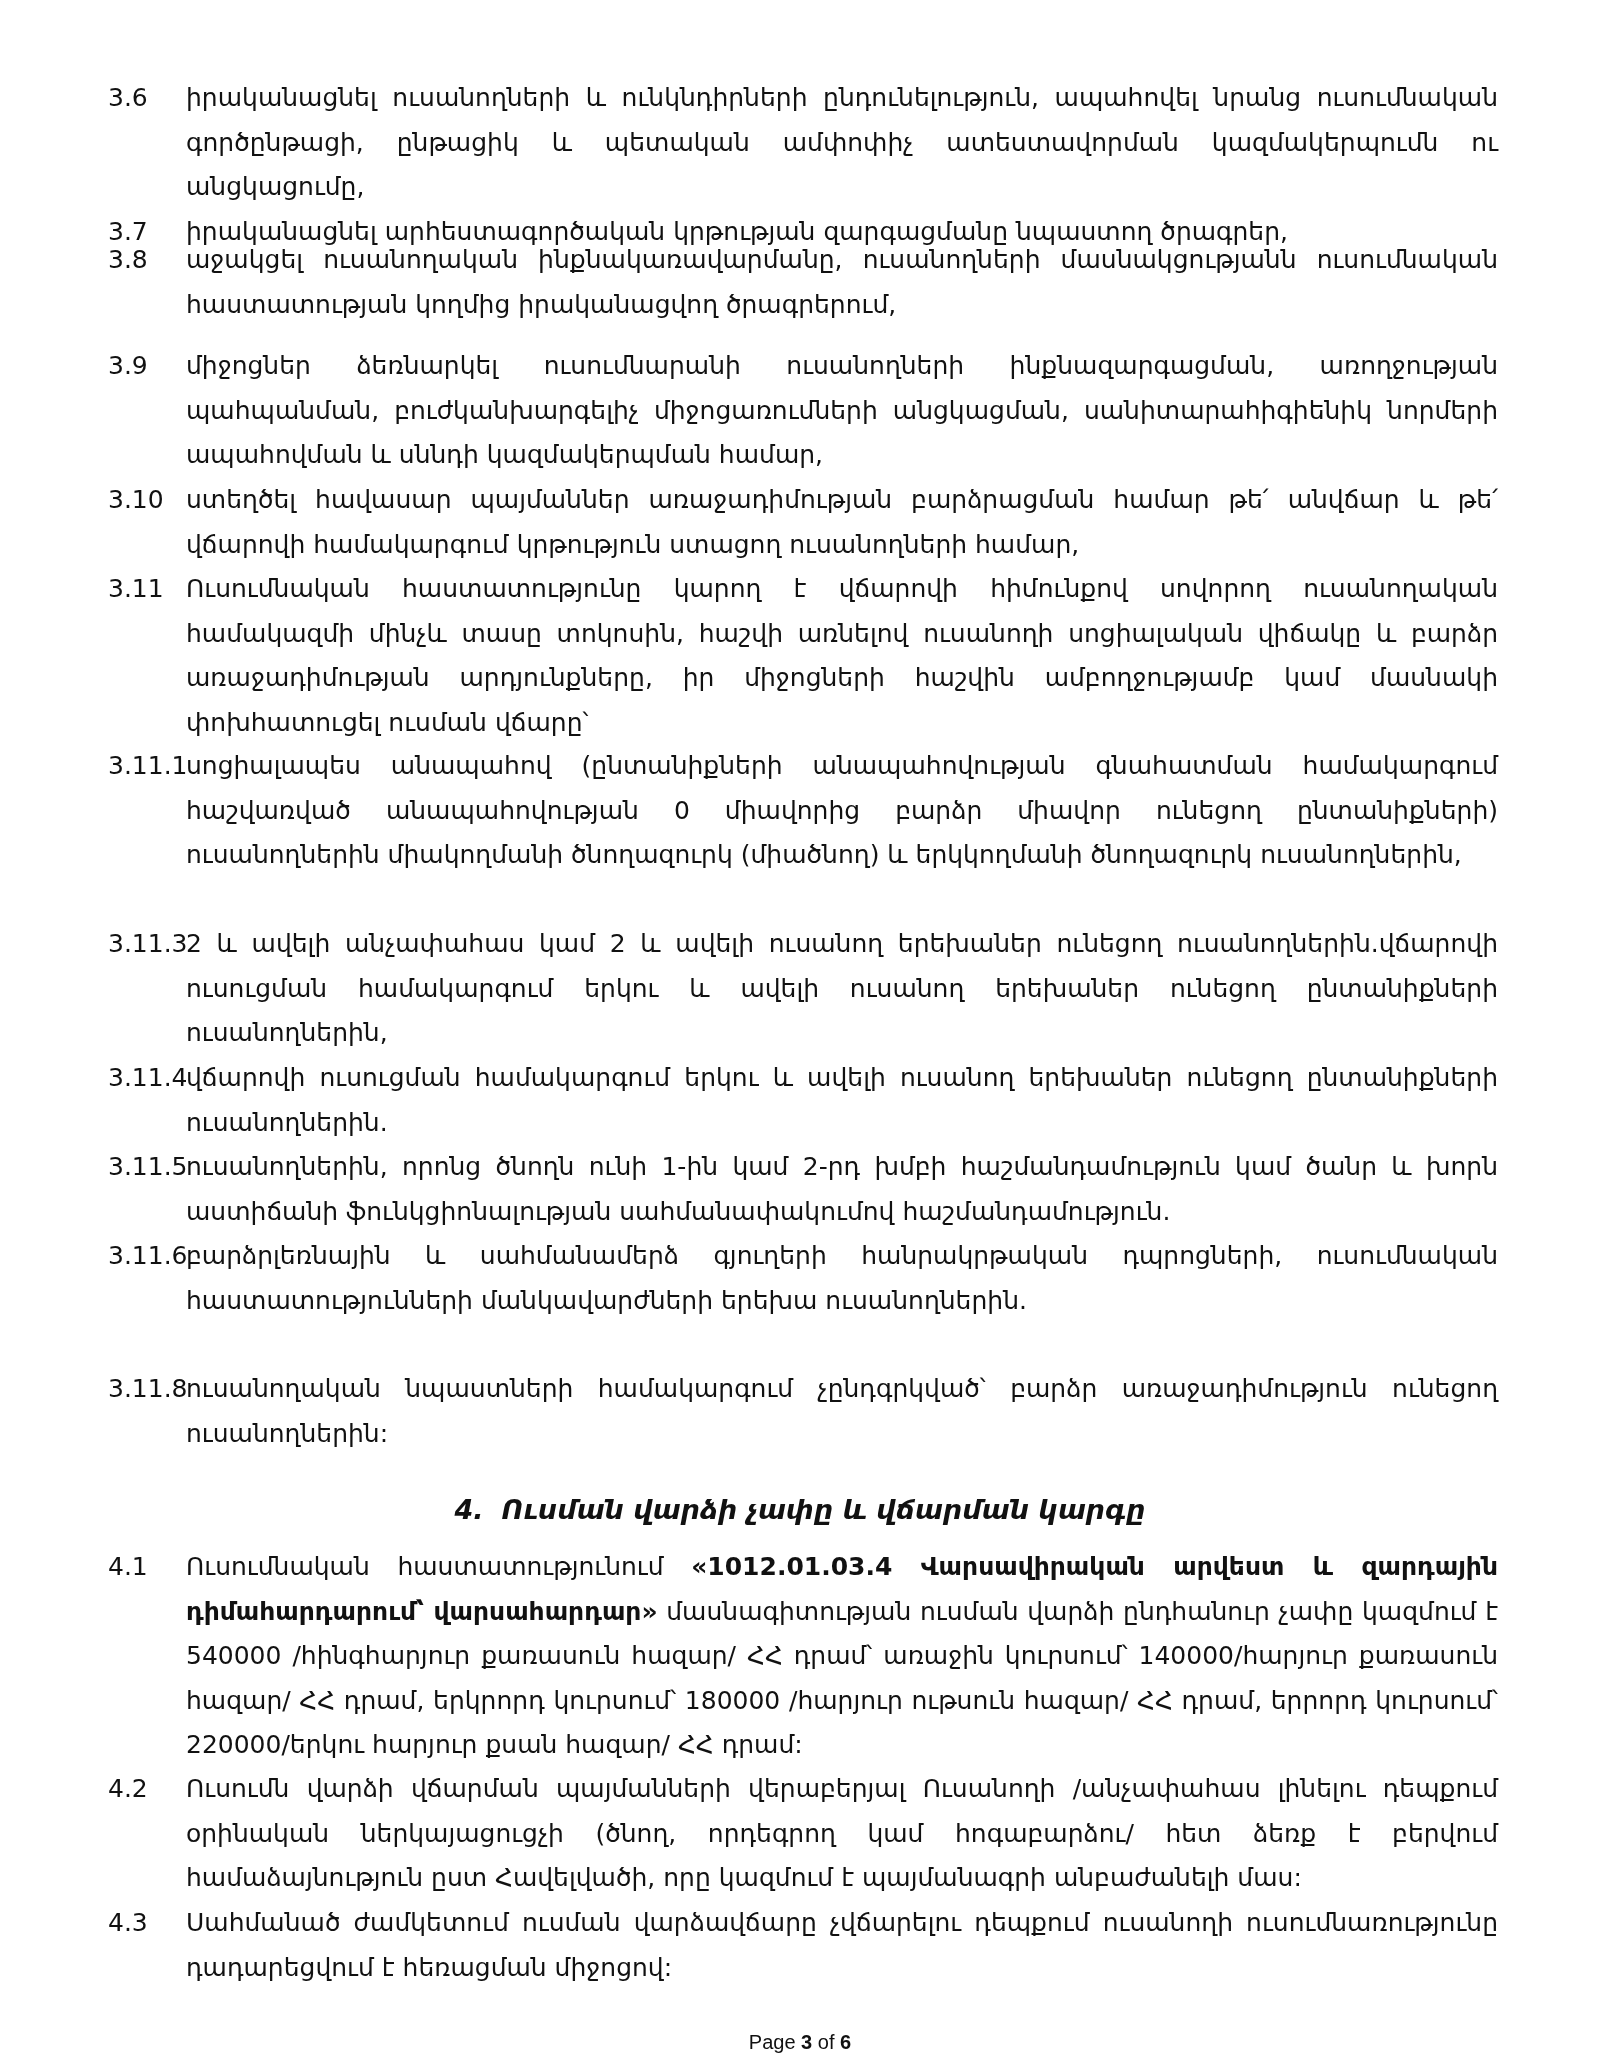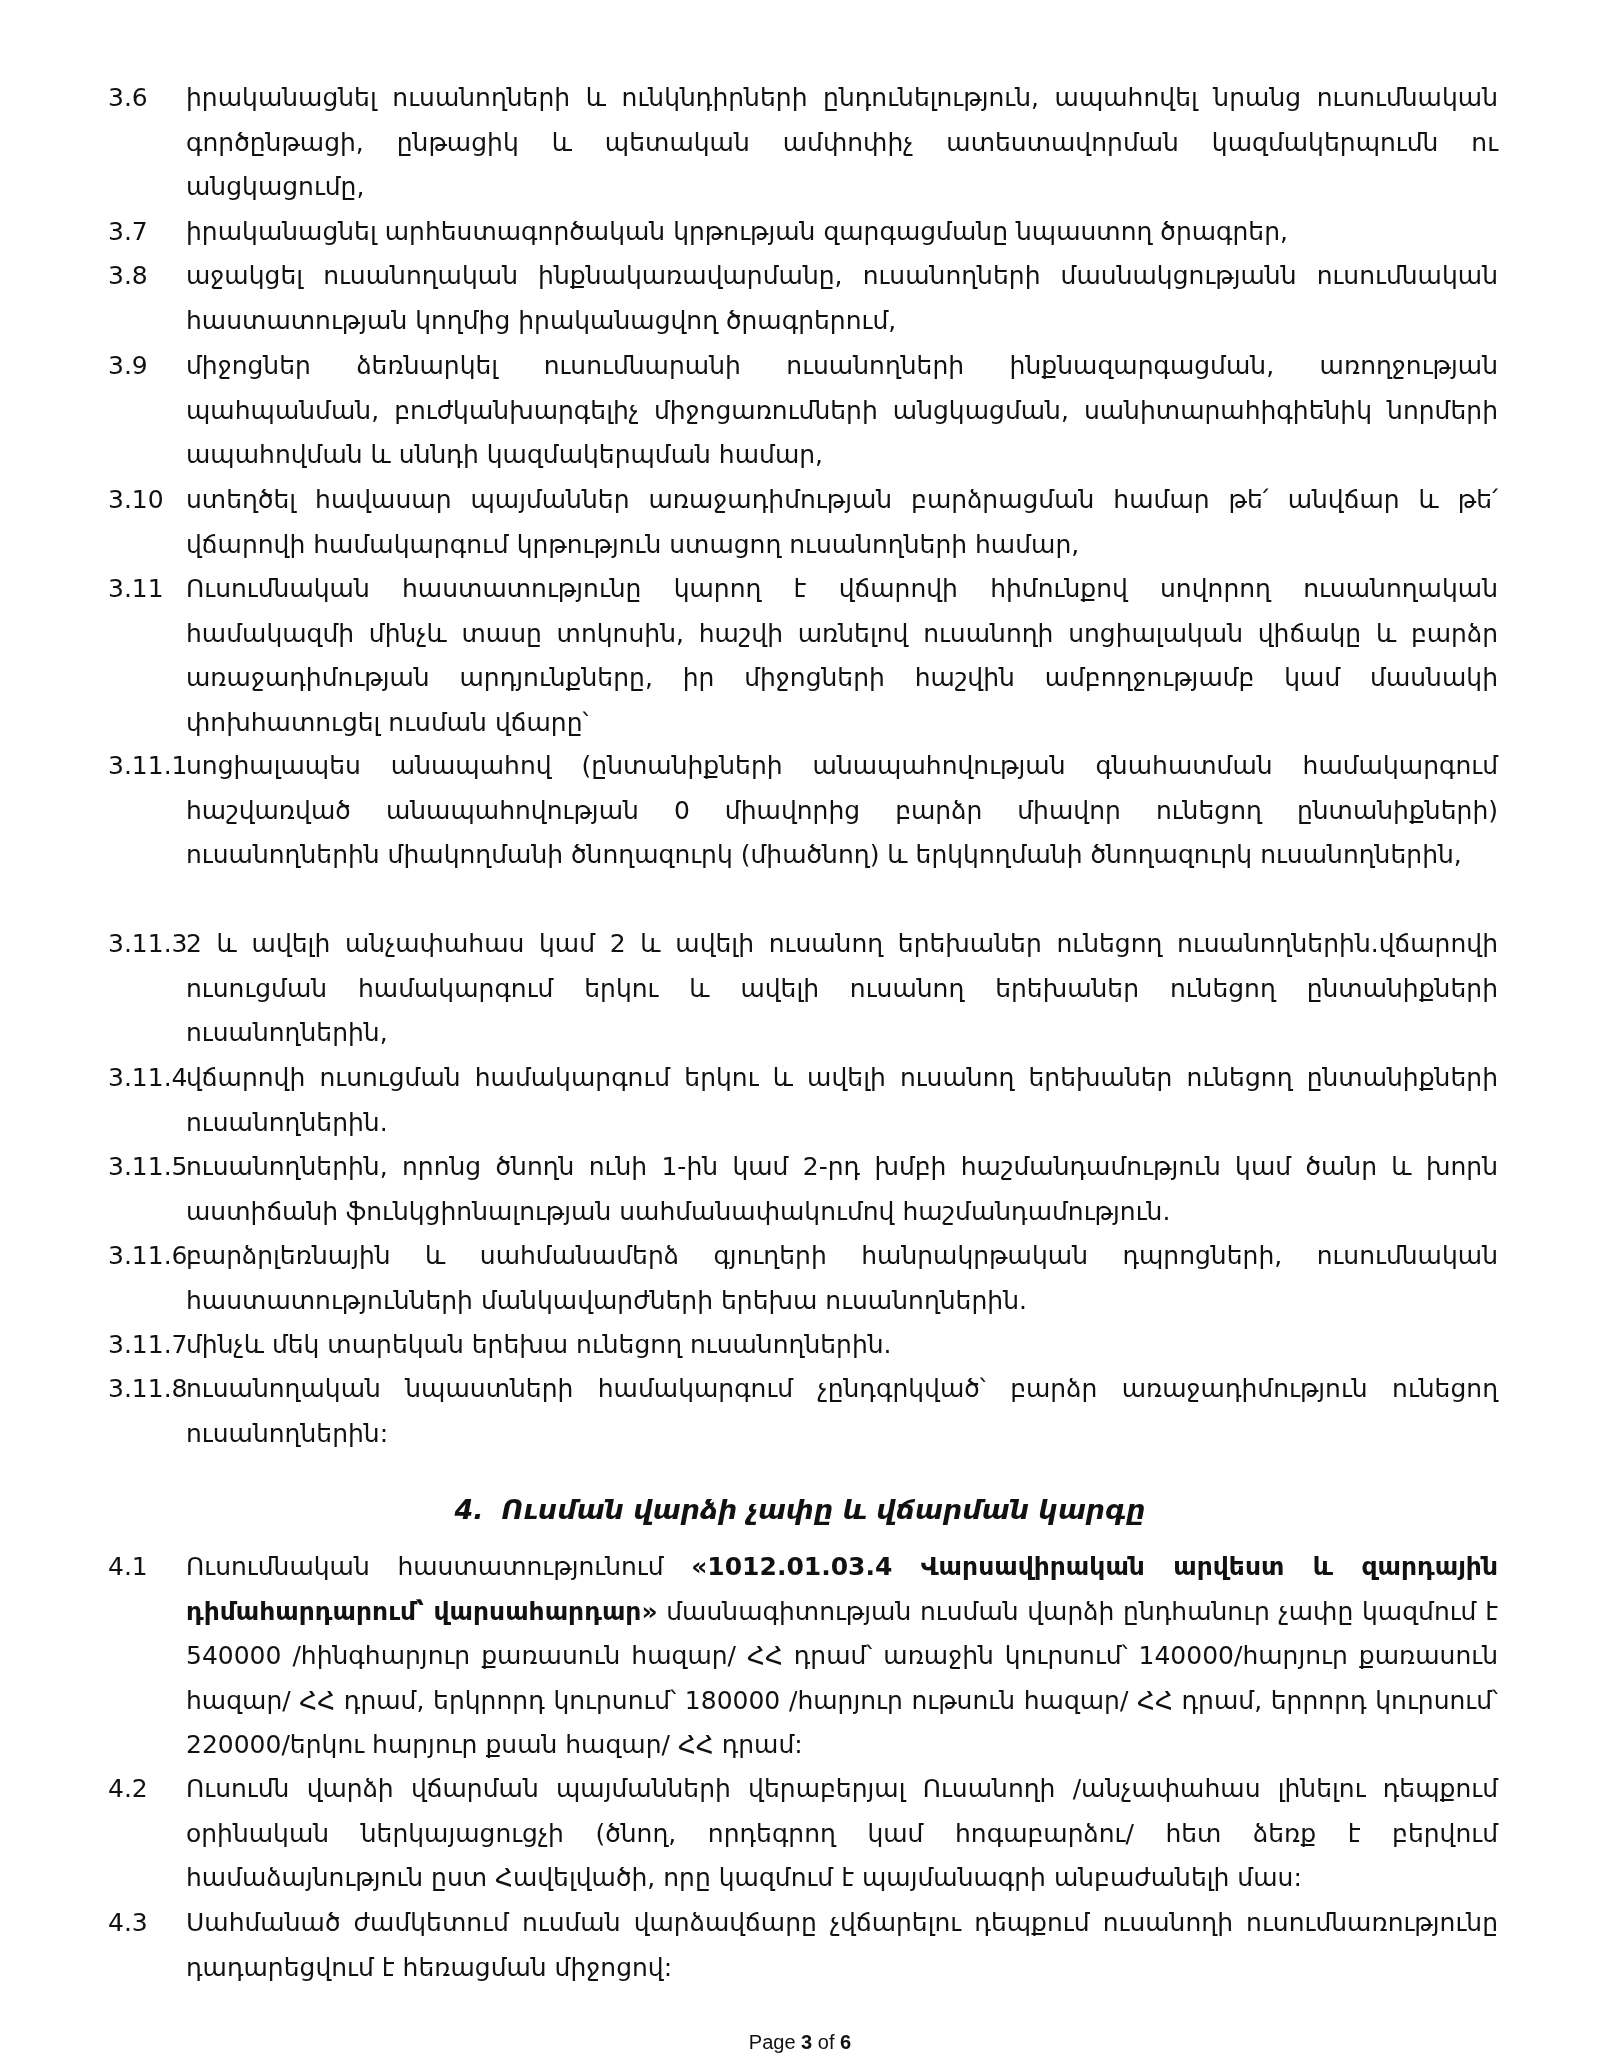--- a/index.html
+++ b/index.html
@@ -24,21 +24,21 @@
 <div class="page">
 
   <div class="item" style="top:50px">
     <span class="num">3.6</span>
     <span class="text">իրականացնել ուսանողների և ունկնդիրների ընդունելություն, ապահովել նրանց ուսումնական գործընթացի, ընթացիկ և պետական ամփոփիչ ատեստավորման կազմակերպումն ու անցկացումը,</span>
   </div>
   <div class="item" style="top:184px">
     <span class="num">3.7</span>
     <span class="text">իրականացնել արհեստագործական կրթության զարգացմանը նպաստող ծրագրեր,</span>
   </div>
-  <div class="item" style="top:228px">
+  <div class="item" style="top:212px">
     <span class="num">3.8</span>
     <span class="text">աջակցել ուսանողական ինքնակառավարմանը, ուսանողների մասնակցությանն ուսումնական հաստատության կողմից իրականացվող ծրագրերում,</span>
   </div>
   <div class="item" style="top:318px">
     <span class="num">3.9</span>
     <span class="text">միջոցներ ձեռնարկել ուսումնարանի ուսանողների ինքնազարգացման, առողջության պահպանման, բուժկանխարգելիչ միջոցառումների անցկացման, սանիտարահիգիենիկ նորմերի ապահովման և սննդի կազմակերպման համար,</span>
   </div>
   <div class="item" style="top:452px">
     <span class="num">3.10</span>
     <span class="text">ստեղծել հավասար պայմաններ առաջադիմության բարձրացման համար թե՛ անվճար և թե՛ վճարովի համակարգում կրթություն ստացող ուսանողների համար,</span>
@@ -60,24 +60,20 @@
     <span class="text wide">վճարովի ուսուցման համակարգում երկու և ավելի ուսանող երեխաներ ունեցող ընտանիքների ուսանողներին.</span>
   </div>
   <div class="item" style="top:1119px">
     <span class="num">3.11.5</span>
     <span class="text wide">ուսանողներին, որոնց ծնողն ունի 1-ին կամ 2-րդ խմբի հաշմանդամություն կամ ծանր և խորն աստիճանի ֆունկցիոնալության սահմանափակումով հաշմանդամություն.</span>
   </div>
   <div class="item" style="top:1208px">
     <span class="num">3.11.6</span>
     <span class="text wide">բարձրլեռնային և սահմանամերձ գյուղերի հանրակրթական դպրոցների, ուսումնական հաստատությունների մանկավարժների երեխա ուսանողներին.</span>
   </div>
-  <div class="item" style="top:1297px">
-    <span class="num">3.11.7</span>
-    <span class="text wide">մինչև մեկ տարեկան երեխա ունեցող ուսանողներին.</span>
-  </div>
   <div class="item" style="top:1341px">
     <span class="num">3.11.8</span>
     <span class="text wide">ուսանողական նպաստների համակարգում չընդգրկված՝ բարձր առաջադիմություն ունեցող ուսանողներին:</span>
   </div>
 
   <div class="heading">
     <span class="hnum">4.</span><span>Ուսման վարձի չափը և վճարման կարգը</span>
   </div>
 
   <div class="item" style="top:1519px">

